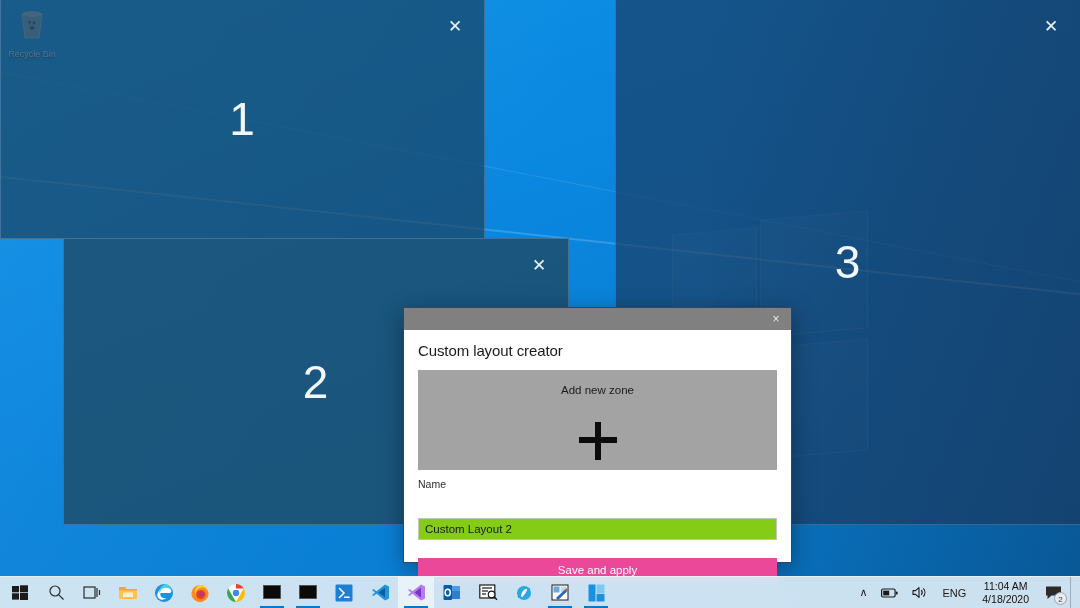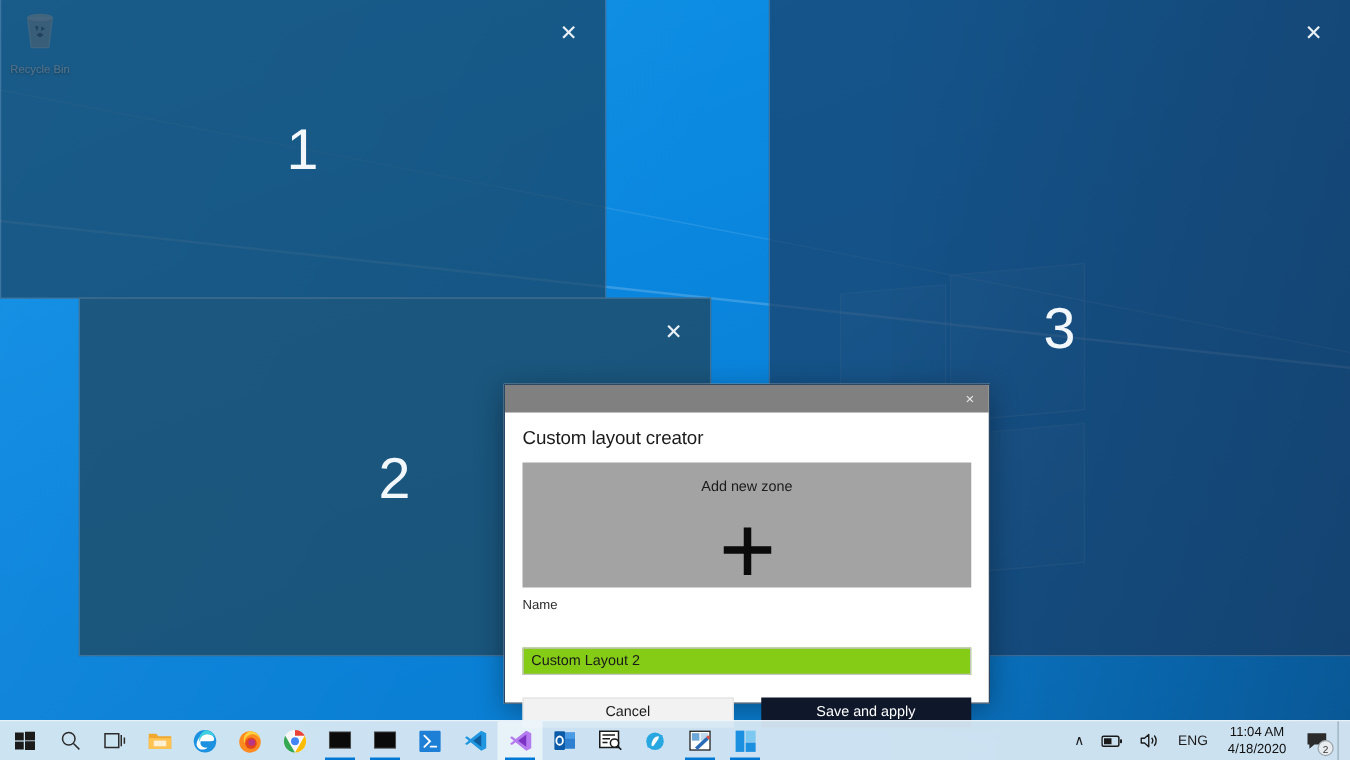--- a/index.html
+++ b/index.html
@@ -198,21 +198,21 @@
     font-size: 11.5px;
     border: 1px solid transparent;
     cursor: pointer;
   }
   #cancel-button {
     background: #f2f2f2;
     color: #1a1a1a;
     border-color: #e2e2e2;
   }
   #save-apply-button {
-    background: #0f172a;
+    background: #ec4899;
     color: #ffffff;
   }
 
   
   #taskbar {
     position: absolute;
     left: 0; bottom: 0;
     width: 1080px; height: 32px;
     background: rgba(215, 232, 243, 0.95);
     display: flex;
@@ -349,21 +349,20 @@
 
       <div id="add-zone-area">
         <div id="add-zone-label">Add new zone</div>
         <div id="add-zone-plus"></div>
       </div>
 
       <div id="name-label">Name</div>
       <input id="name-input" type="text" value="Custom Layout 2" style="">
 
       <div id="dialog-buttons">
-        <button class="dlg-btn" id="cancel-button">Cancel</button>
         <button class="dlg-btn" id="save-apply-button">Save and apply</button>
       </div>
     </div>
   </div>
 
   <div id="taskbar">
     <div id="taskbar-left">
 
       <div class="tb-item">
         <svg width="16" height="16" viewBox="0 0 16 16">

